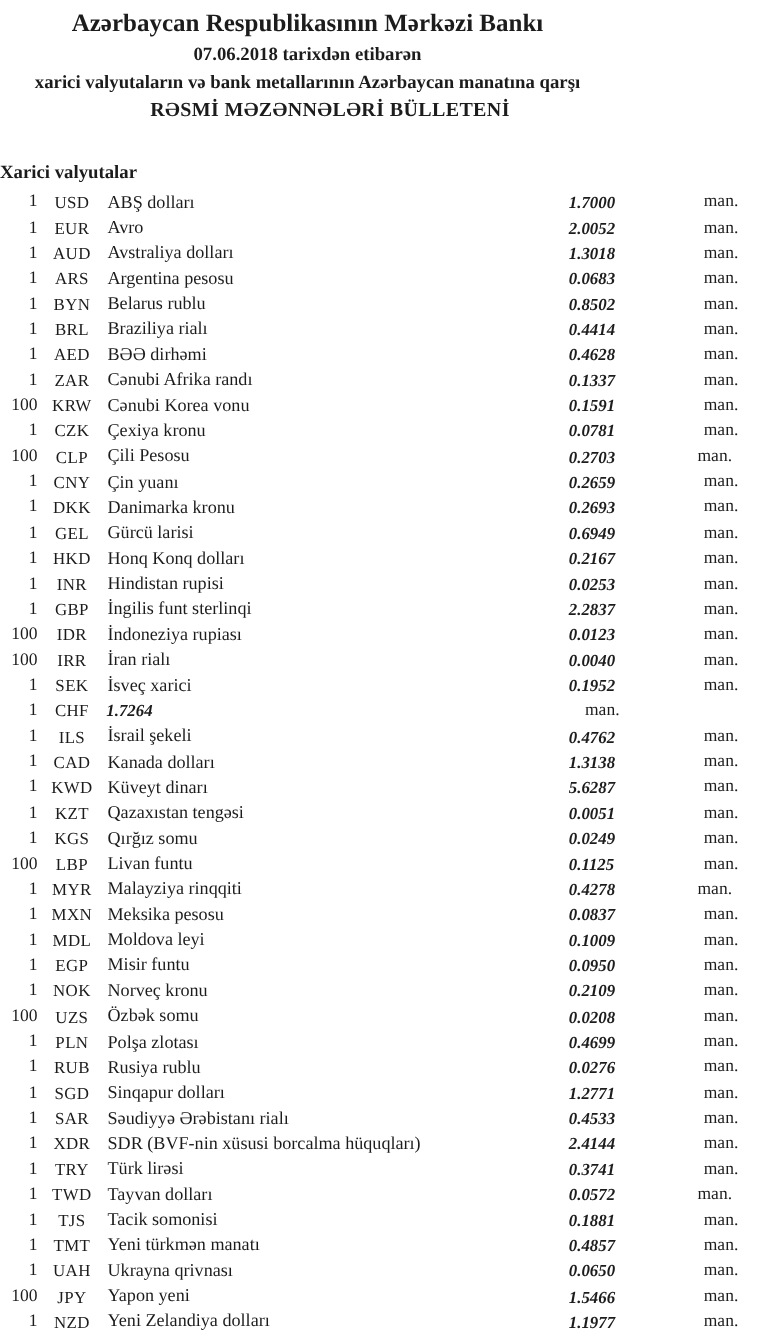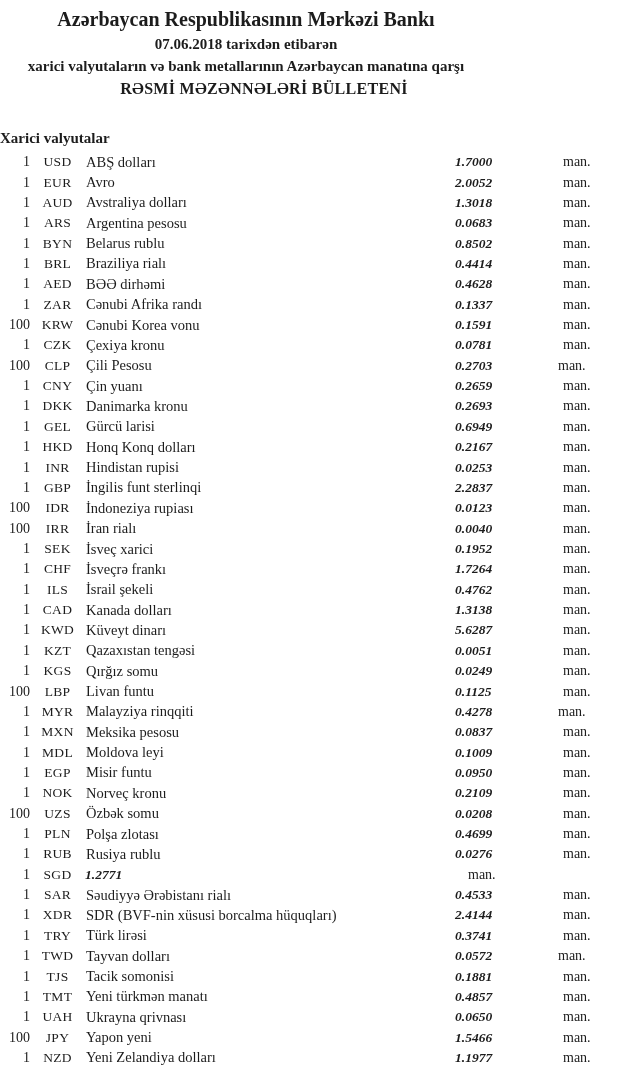--- a/index.html
+++ b/index.html
@@ -183,21 +183,20 @@
       <div class="row">
     <span class="qty">1</span>
     <span class="code">SEK</span>
     <span class="name">İsveç xarici</span>
     <span class="rate">0.1952</span>
     <span class="man">man.</span>
   </div>
       <div class="row">
     <span class="qty">1</span>
     <span class="code">CHF</span>
-    <span class="name">İsveçrə frankı</span>
     <span class="rate">1.7264</span>
     <span class="man">man.</span>
   </div>
       <div class="row">
     <span class="qty">1</span>
     <span class="code">ILS</span>
     <span class="name">İsrail şekeli</span>
     <span class="rate">0.4762</span>
     <span class="man">man.</span>
   </div>
@@ -288,20 +287,21 @@
       <div class="row">
     <span class="qty">1</span>
     <span class="code">RUB</span>
     <span class="name">Rusiya rublu</span>
     <span class="rate">0.0276</span>
     <span class="man">man.</span>
   </div>
       <div class="row">
     <span class="qty">1</span>
     <span class="code">SGD</span>
+    <span class="name">Sinqapur dolları</span>
     <span class="rate">1.2771</span>
     <span class="man">man.</span>
   </div>
       <div class="row">
     <span class="qty">1</span>
     <span class="code">SAR</span>
     <span class="name">Səudiyyə Ərəbistanı rialı</span>
     <span class="rate">0.4533</span>
     <span class="man">man.</span>
   </div>

